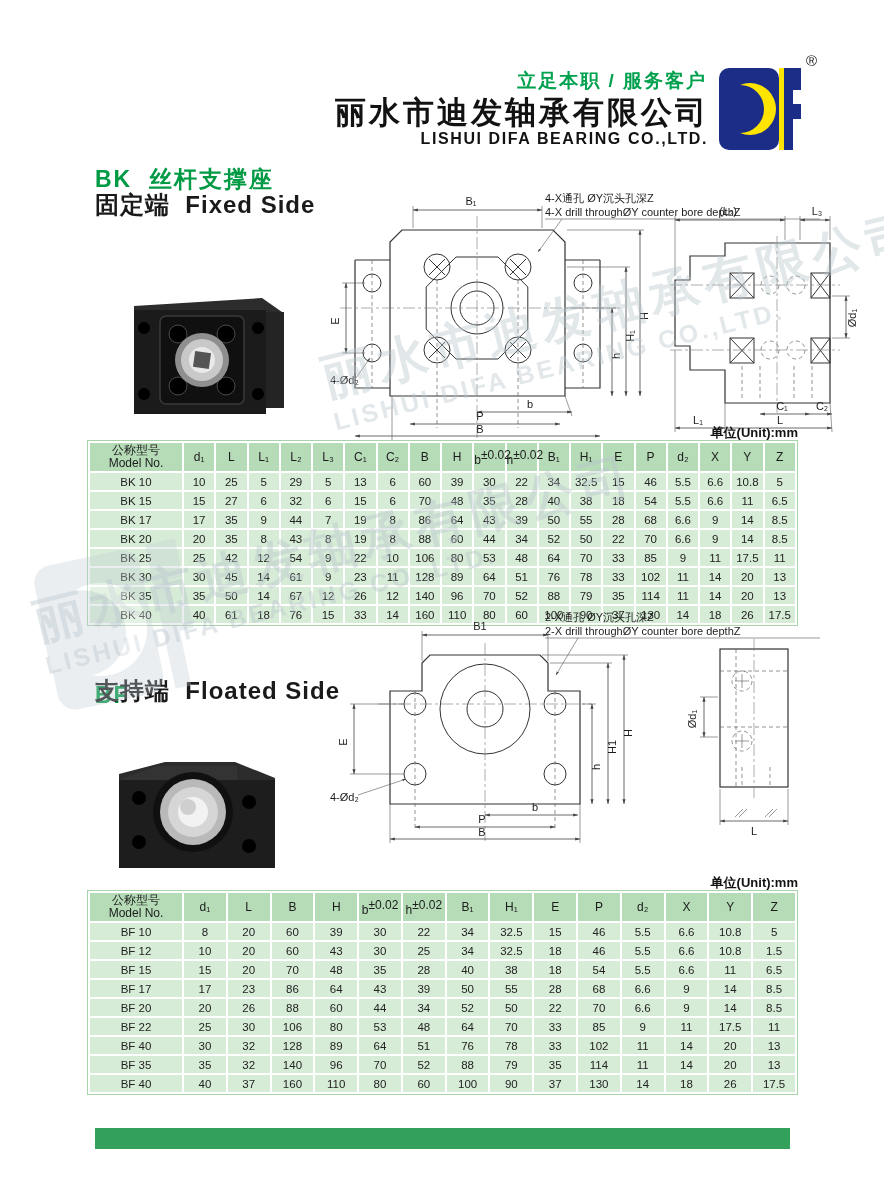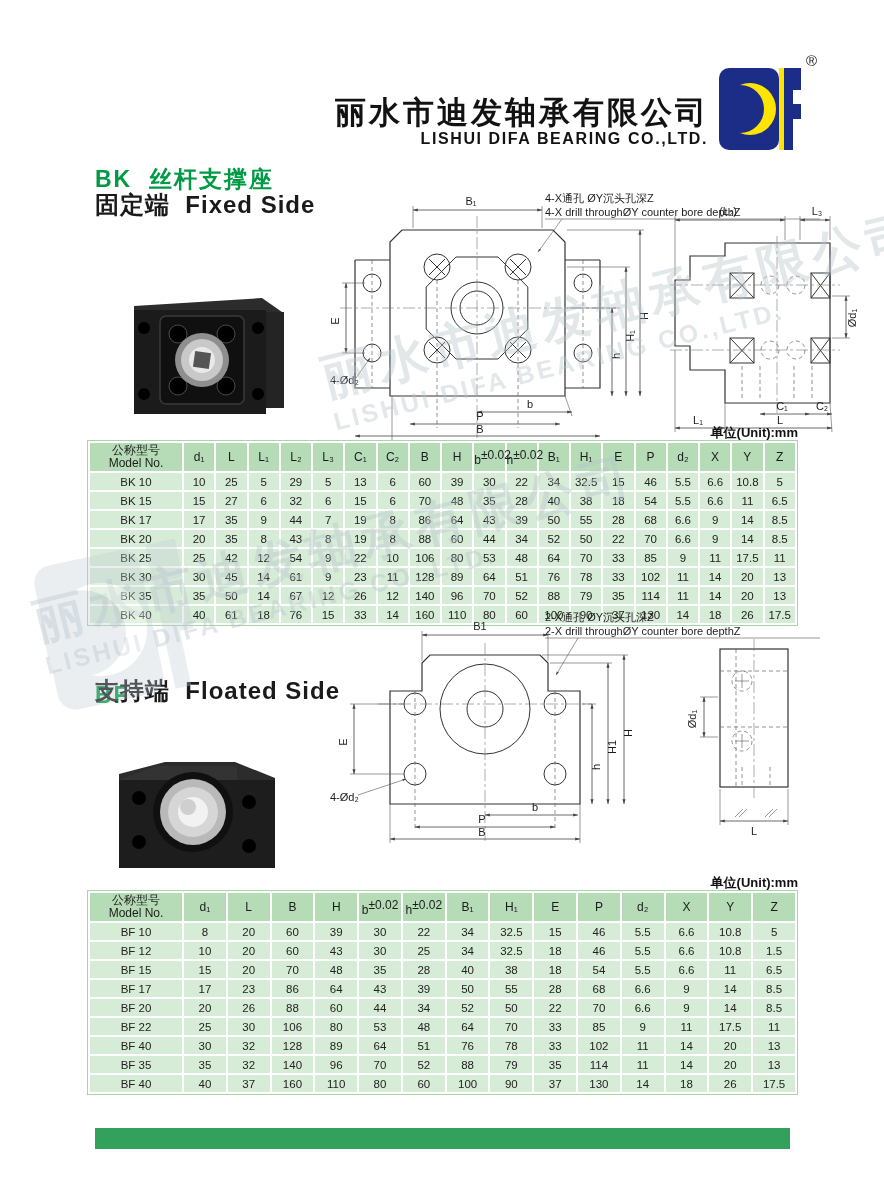--- a/index.html
+++ b/index.html
@@ -57,20 +57,21 @@
   .wm1 { left:318px; top:276px; }
   .wm2 { left:30px;  top:520px; }
   .wm-logo { position:absolute; left:42px; top:538px; width:150px; height:165px; opacity:.33;
              transform:rotate(-12deg); pointer-events:none; z-index:6; }
 </style>
 </head>
 <body>
 
 <div class="page">
 
+  <div class="abs slogan">立足本职 / 服务客户</div>
   <div class="abs company-cn">丽水市迪发轴承有限公司</div>
   <div class="abs company-en">LISHUI DIFA BEARING CO.,LTD.</div>
   <div class="abs logo">
     <svg width="82" height="92" viewBox="0 0 82 92">
       <rect x="0" y="8" width="60" height="82" rx="10" fill="#1c2d87"></rect>
       <circle cx="31" cy="49" r="26" fill="#ffe400"></circle>
       <circle cx="21" cy="49" r="24" fill="#1c2d87"></circle>
       <rect x="60" y="8" width="5" height="82" fill="#ffe400"></rect>
       <g fill="#1c2d87">
         <rect x="65" y="8" width="9" height="82"></rect>

